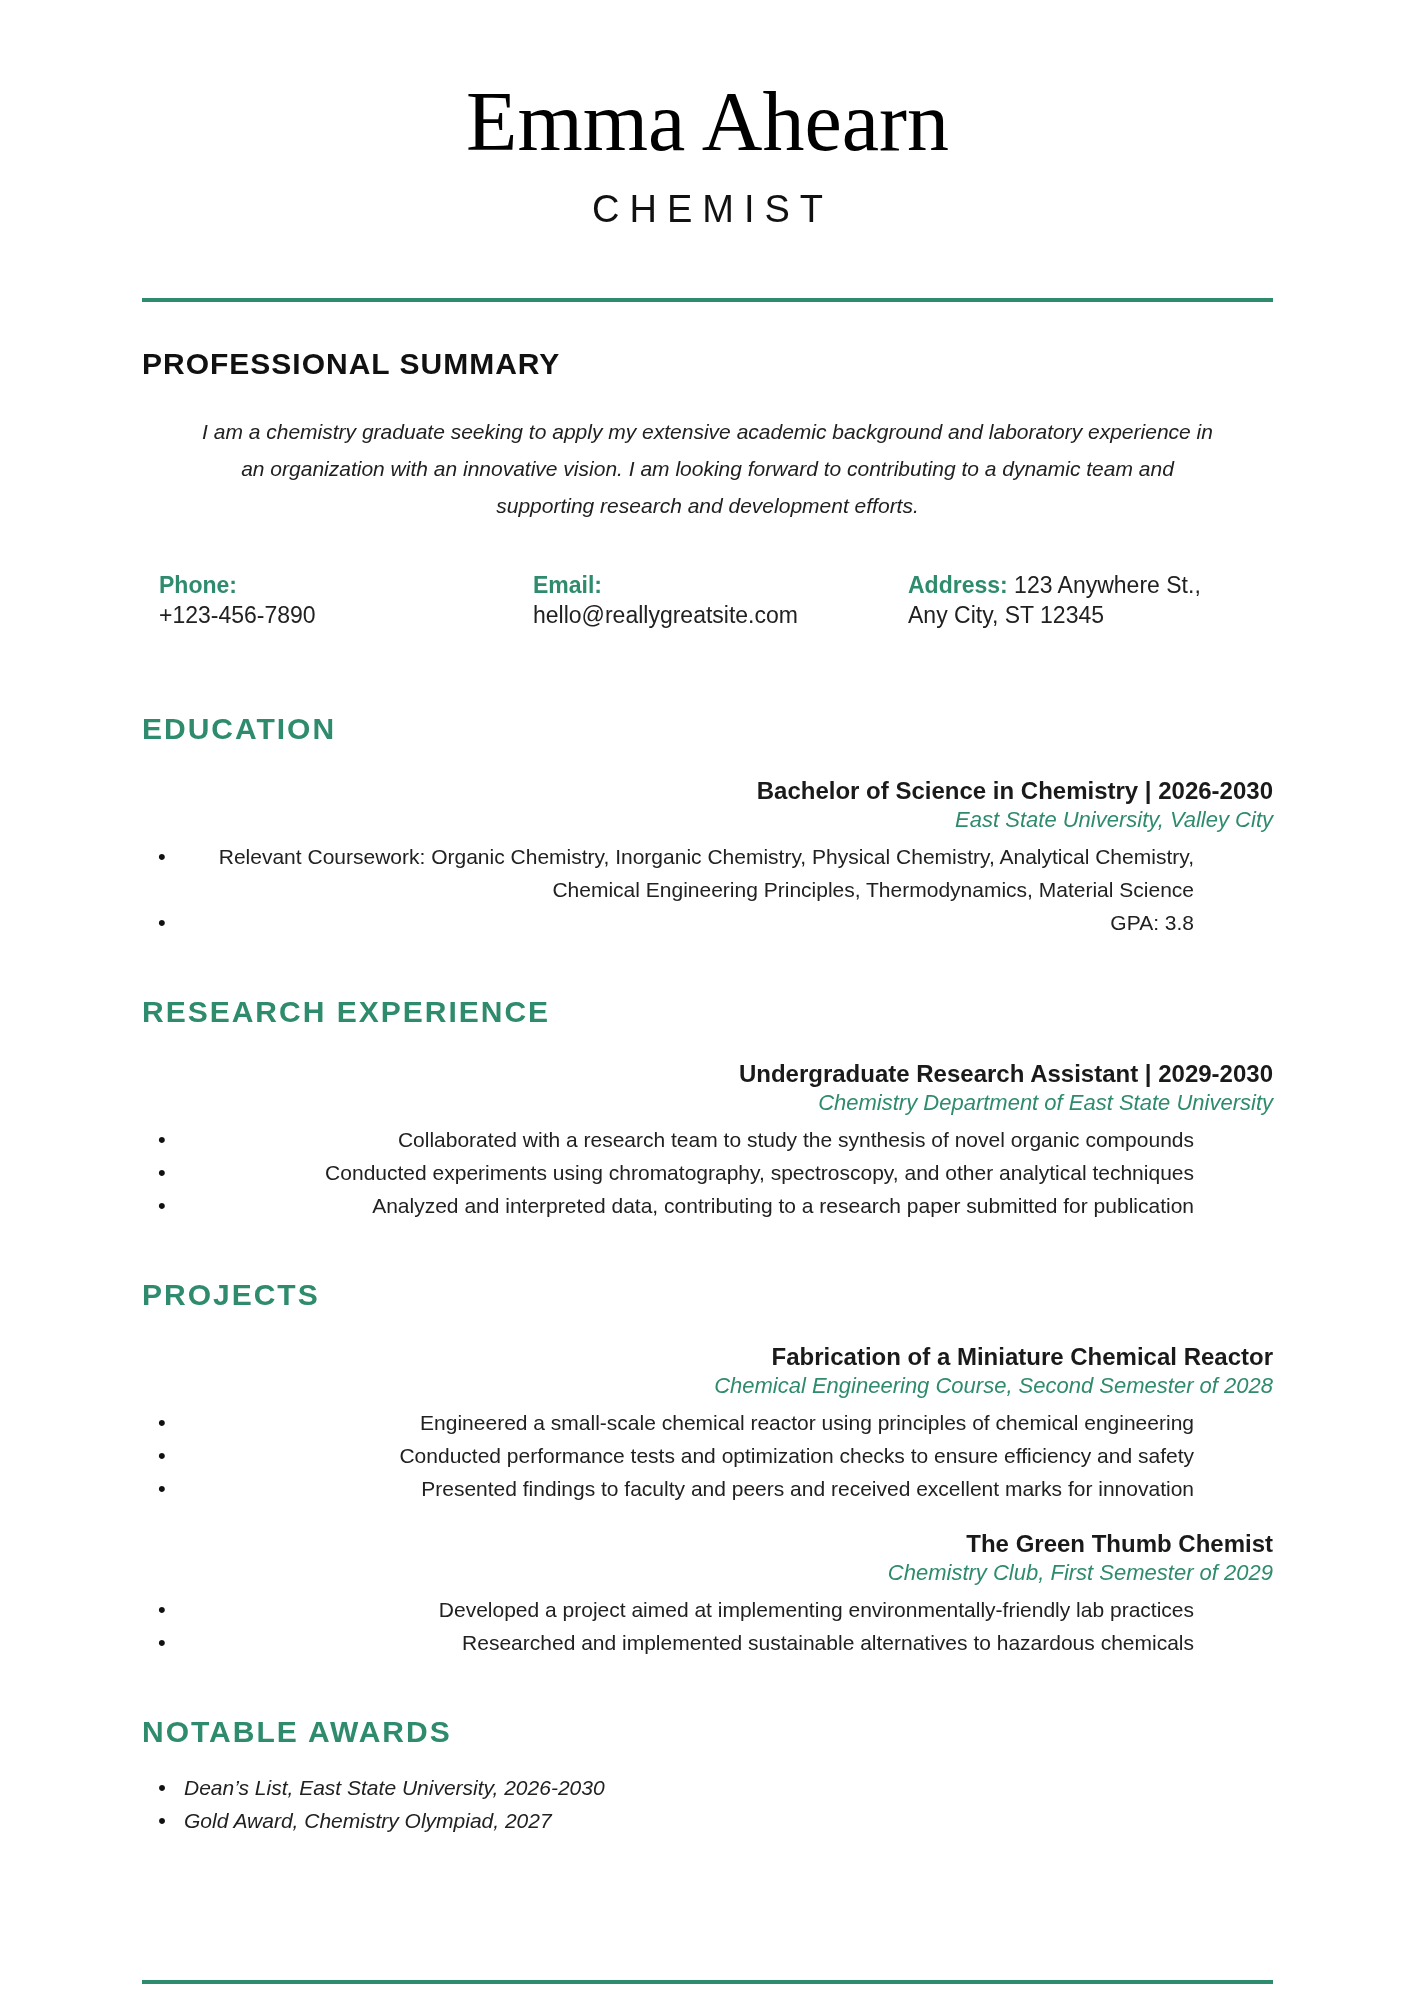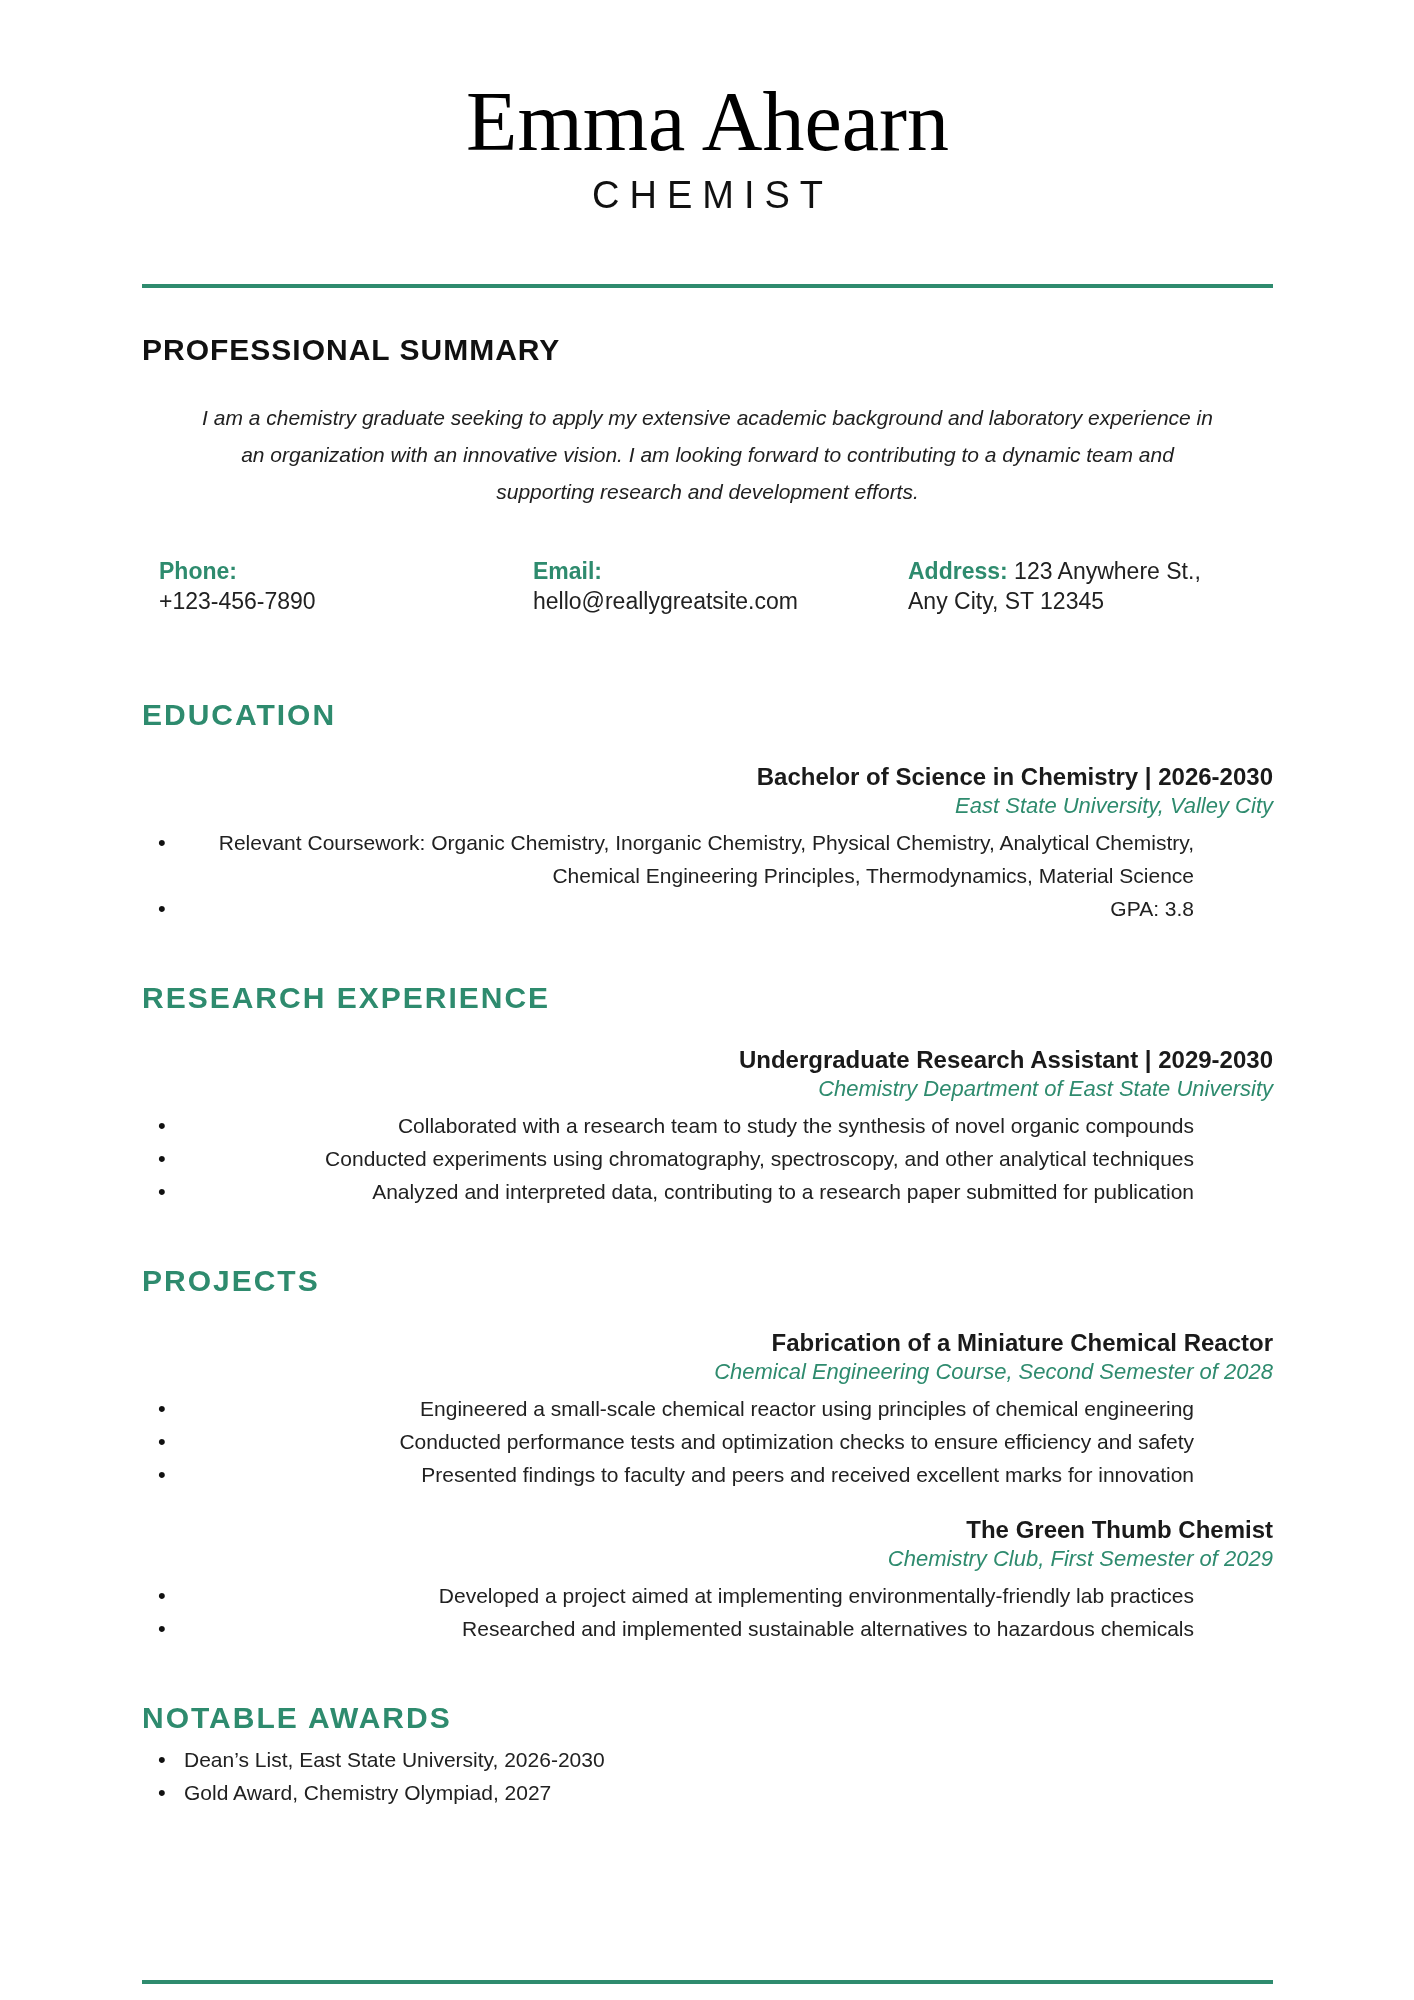--- a/index.html
+++ b/index.html
@@ -22,20 +22,21 @@
   .name {
     margin-top: 72px;
     text-align: center;
     font-family: "Liberation Serif", "DejaVu Serif", serif;
     font-weight: 400;
     font-size: 84px;
     line-height: 100px;
     color: #000000;
   }
   .role {
+    margin-top: 14px;
     text-align: center;
     font-size: 38px;
     line-height: 46px;
     font-weight: 500;
     letter-spacing: 10px;
     text-indent: 10px; 
     color: #111111;
   }
   .divider {
     height: 4px;
@@ -109,21 +110,21 @@
   .entry-subtitle {
     font-size: 22px;
     line-height: 28px;
     font-style: italic;
     color: #2E8B6E;
   }
   ul.bullets {
     margin-top: 6px;
     list-style: none;
   }
-  ul.bullets-standalone { margin-top: 6px; }
+  ul.bullets-standalone { margin-top: 20px; font-style: italic; }
   ul.bullets li {
     position: relative;
     padding-left: 42px;
     max-width: 1052px;
     font-size: 21px;
     line-height: 33px;
     color: #212121;
   }
   ul.bullets li::before {
     content: "•";

